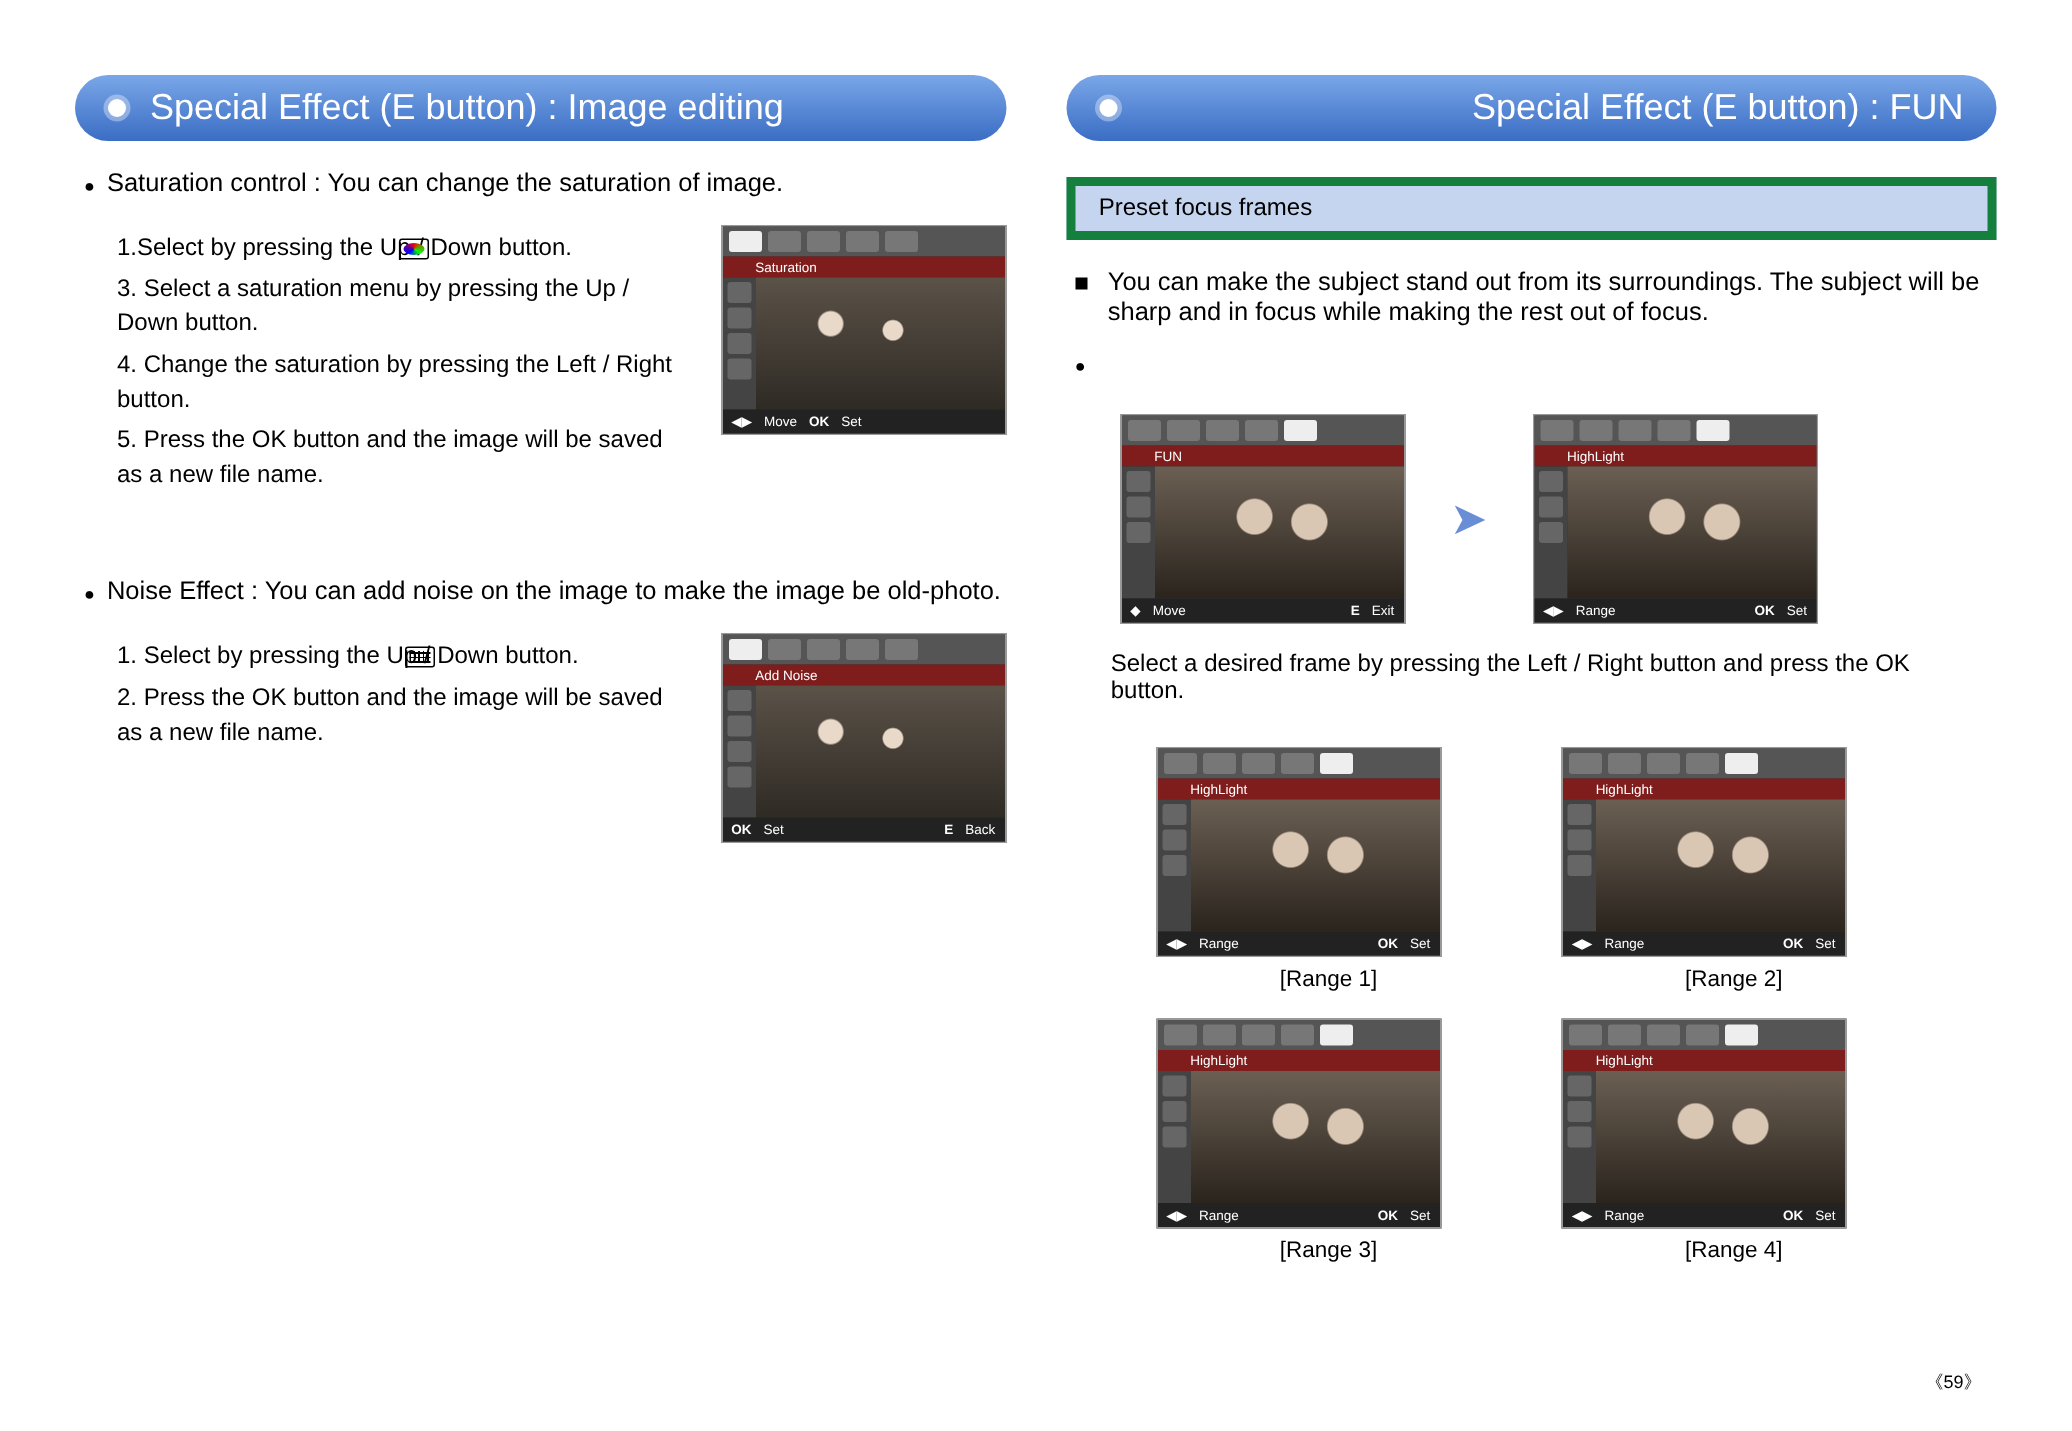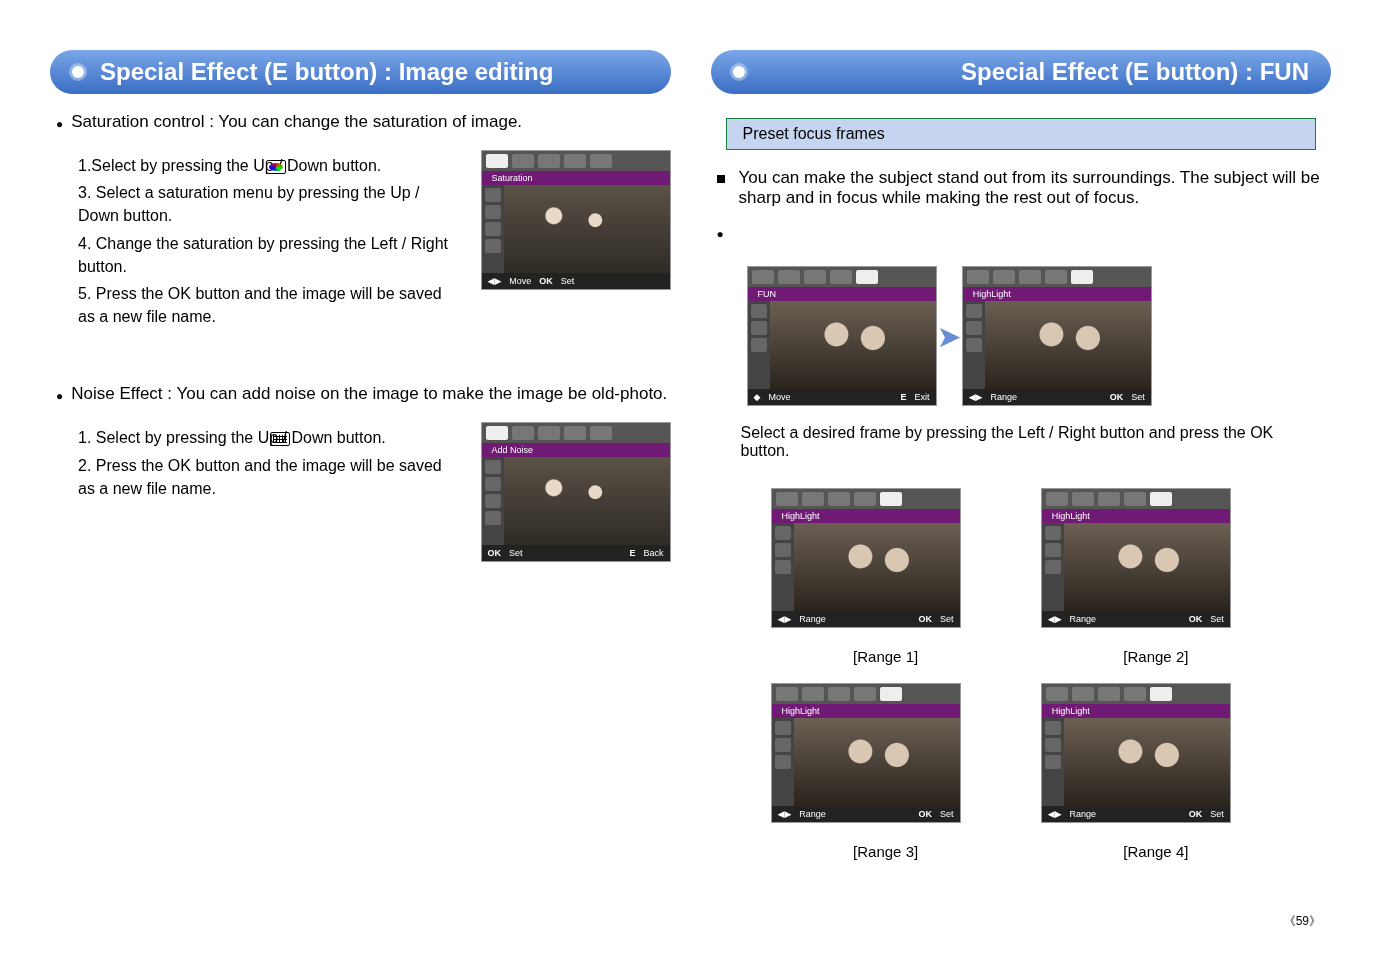--- a/index.html
+++ b/index.html
@@ -22,21 +22,21 @@
     display: flex;
     flex-direction: column;
   }
   .title-pill {
     background: linear-gradient(#7aa7e8, #3a6dc4);
     border-radius: 22px;
     height: 44px;
     display: flex;
     align-items: center;
     color: #fff;
-    font-weight: bold;
+    font-weight: normal;
     font-size: 24px;
     padding: 0 22px 0 50px;
     position: relative;
     margin: 20px 0 18px;
   }
   .title-pill .dot {
     position: absolute;
     left: 22px;
     width: 12px; height: 12px;
     border-radius: 50%;
@@ -69,21 +69,21 @@
     display:flex; flex-direction:column;
   }
   .thumb .tabbar {
     height: 20px; background:#555;
     display:flex; align-items:center; gap:4px;
     padding:0 4px;
   }
   .thumb .tabbar span { width:22px;height:14px;background:#777;border-radius:2px;display:inline-block; }
   .thumb .tabbar span.active { background:#eee; }
   .thumb .lbl {
-    background:#701a75; padding:2px 10px; font-size:9px;
+    background:#7f1d1d; padding:2px 22px; font-size:9px;
   }
   .thumb .body {
     flex:1; display:flex;
   }
   .thumb .side {
     width:22px; background:#444; display:flex; flex-direction:column; gap:3px; padding:3px 3px;
   }
   .thumb .side i { height:14px;background:#666;border-radius:2px;display:block; }
   .thumb .photo {
     flex:1;
@@ -93,38 +93,38 @@
   }
   .thumb .foot {
     height:16px;background:#222;display:flex;align-items:center;
     font-size:9px;color:#fff; padding:0 6px; gap:8px;
   }
   .thumb .foot b { font-weight:bold; }
   .thumb .arrow { display:inline-block; }
 
   .tag-box {
     background:#c5d5ef;
-    border:1px solid #15803d;
+    border:6px solid #15803d;
     padding:6px 16px;
     font-size:16px;
     display:inline-block;
-    margin: 6px 15px 18px;
+    margin: 6px 0 18px;
   }
 
   .fun-row {
-    display:flex; align-items:center; margin: 6px 0 18px 36px;
+    display:flex; align-items:center; gap:30px; margin: 6px 0 18px 36px;
   }
   .arrow-right {
     color:#6a8ed6; font-size:30px;
   }
   .grid2 {
     display:grid; grid-template-columns: 1fr 1fr; gap: 18px 40px;
     margin-left: 60px; margin-right: 60px;
   }
-  .cap { text-align:center; font-size:15px; margin-top:20px; }
+  .cap { text-align:center; font-size:15px; margin-top:6px; }
 
   .page-num {
     position:absolute; right:60px; bottom:24px;
     font-size:12px;
   }
   .page-num .br { font-family: serif; }
 
   .tiny-icon {
     display:inline-block; width:20px; height:14px; vertical-align:middle;
     border:1px solid #000; border-radius:2px; position:relative;

